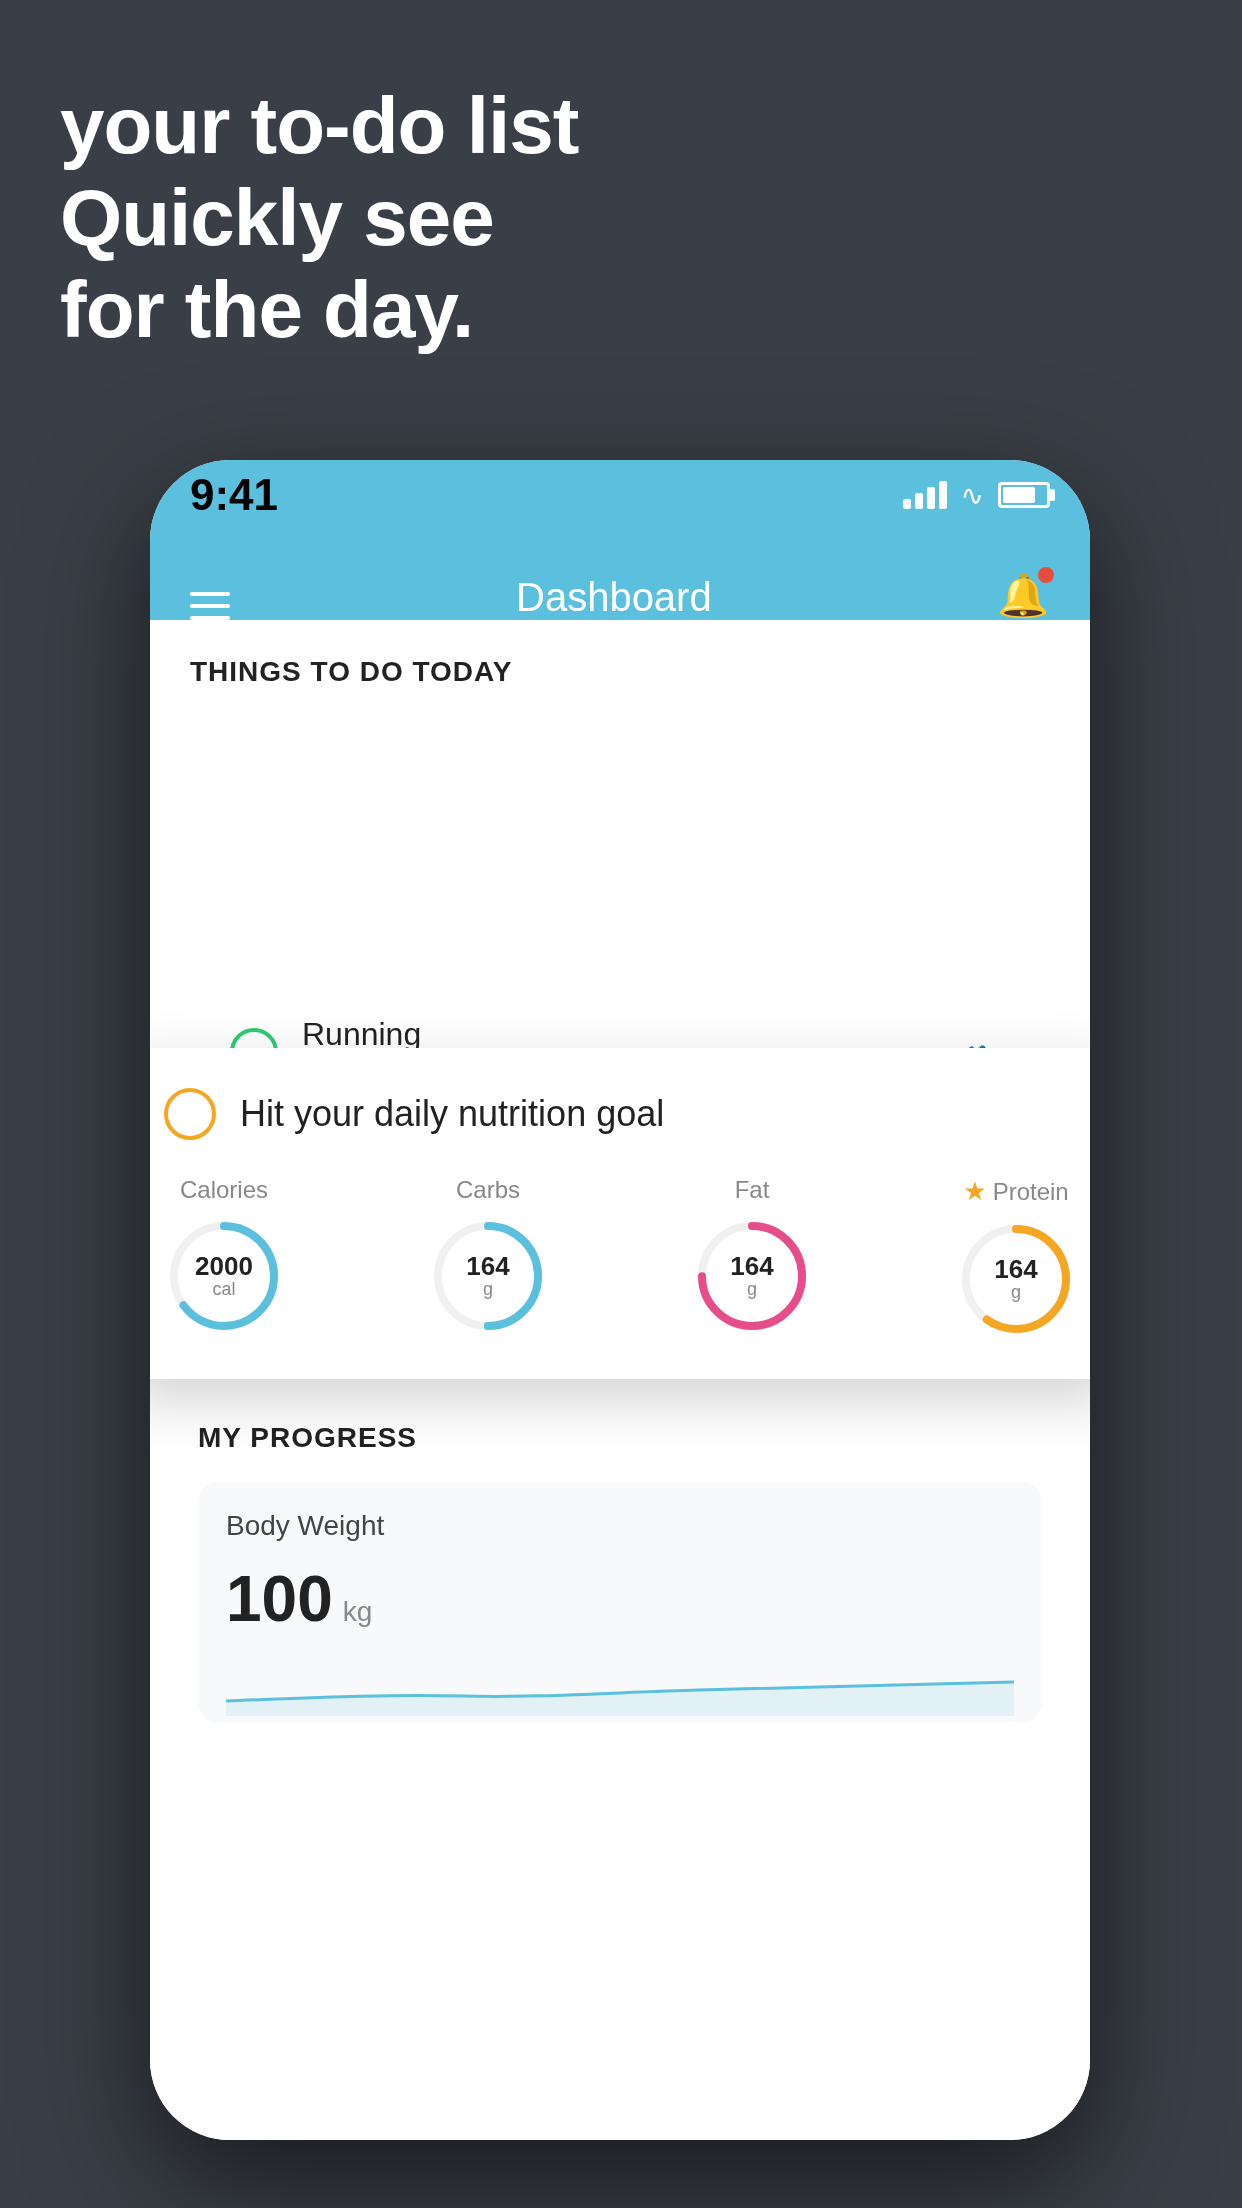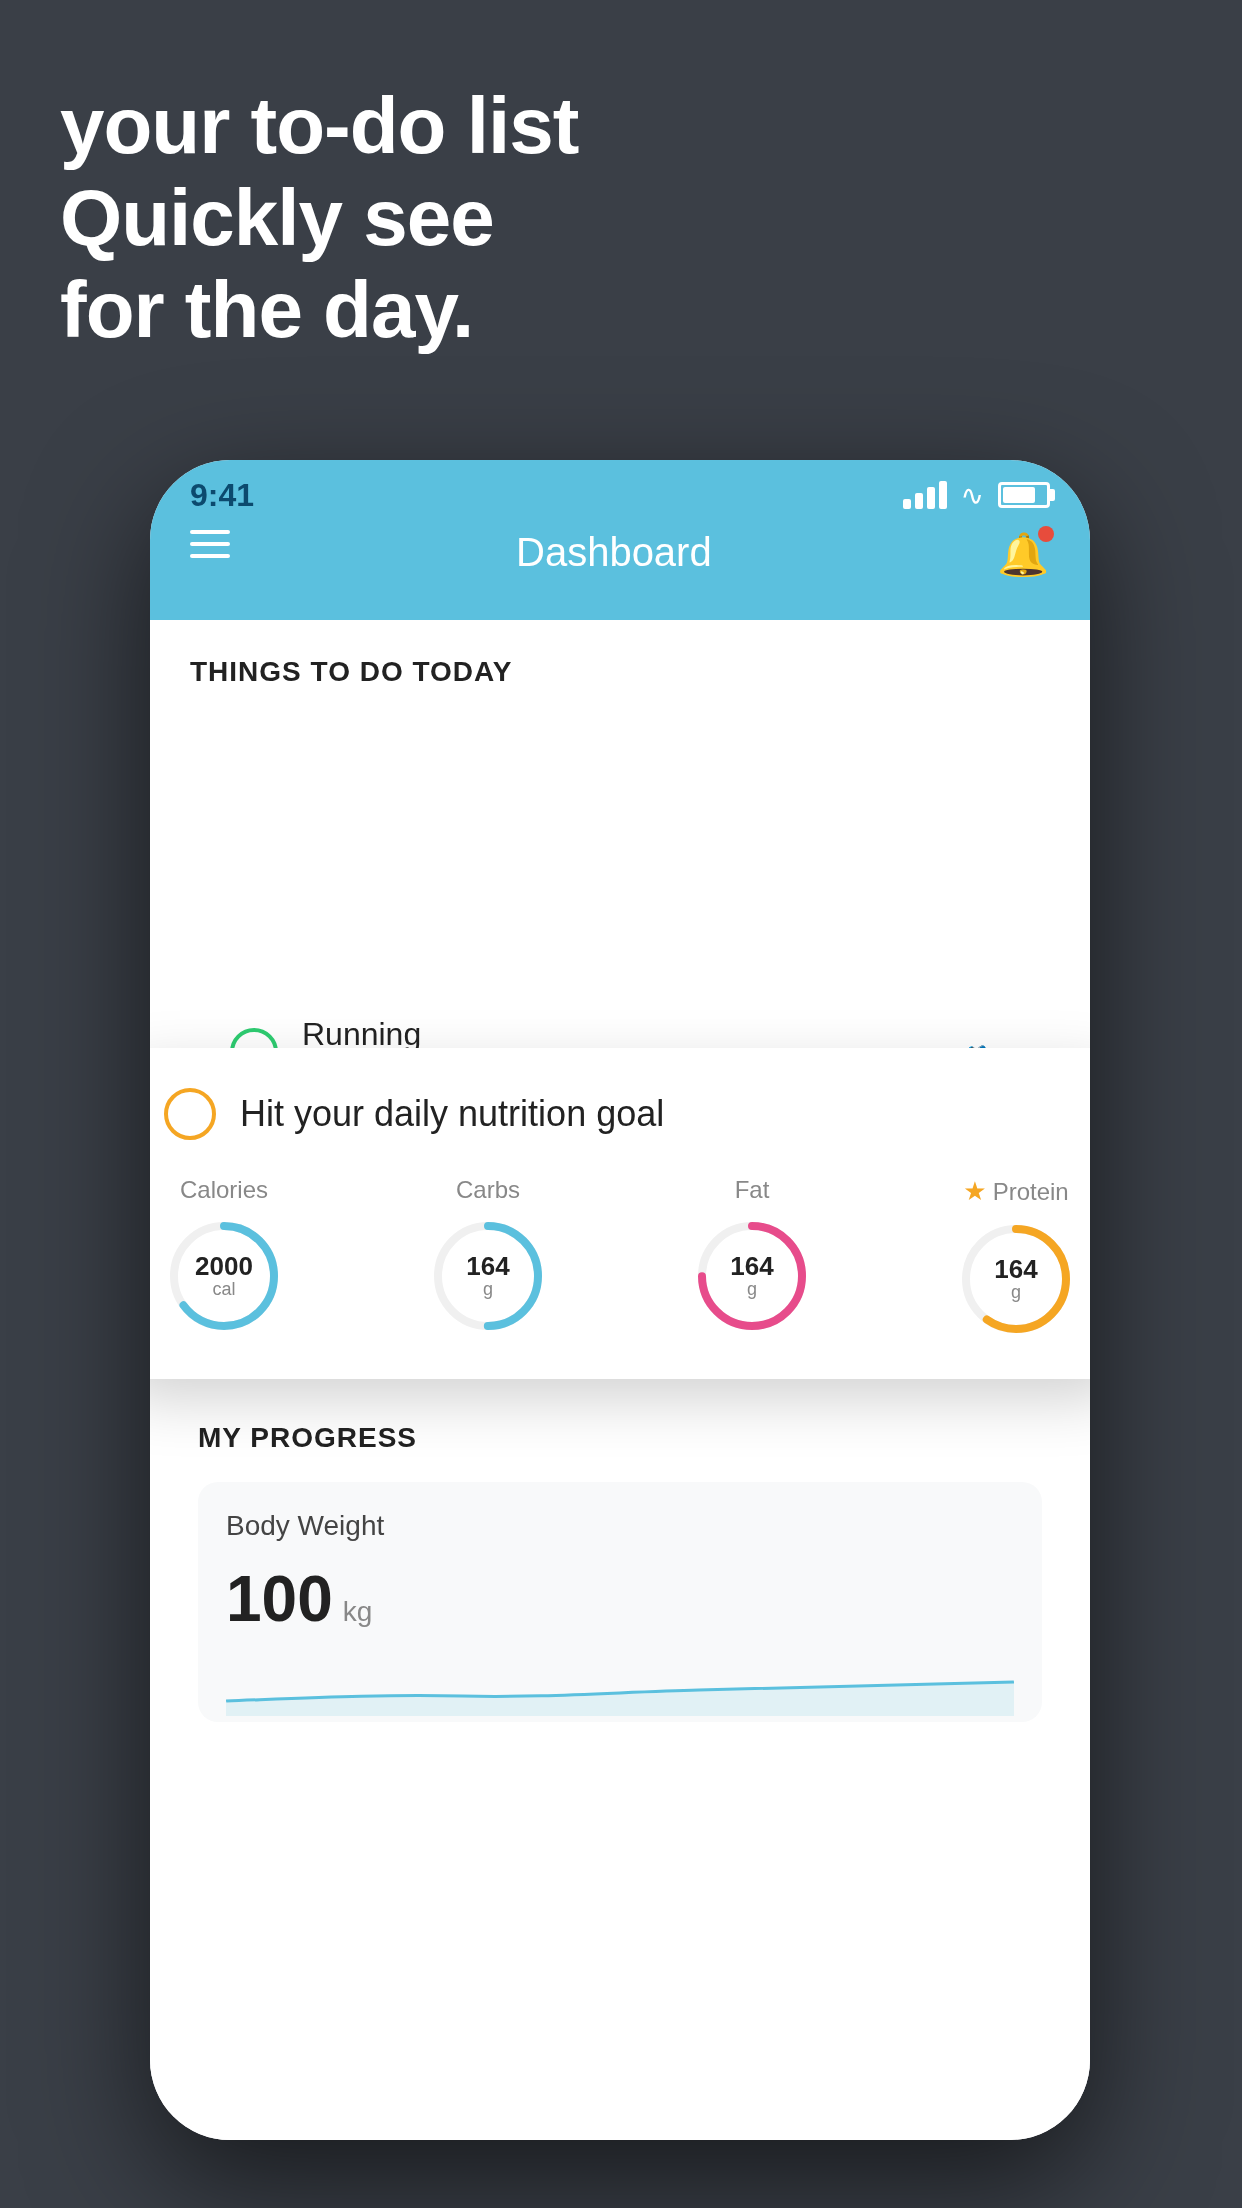--- a/index.html
+++ b/index.html
@@ -41,22 +41,22 @@
     
     .status-bar {
       background: #5bc0de;
       height: 70px;
       display: flex;
       align-items: center;
       justify-content: space-between;
       padding: 0 40px;
     }
     .status-time {
-      color: #0c4a6e;
-      font-size: 32px;
+      color: #000000;
+      font-size: 44px;
       font-weight: 600;
     }
     .status-icons {
       display: flex;
       align-items: center;
       gap: 14px;
     }
     .signal-bars {
       display: flex;
       align-items: flex-end;
@@ -97,21 +97,21 @@
       height: 100%;
       width: 75%;
       border-radius: 2px;
     }
 
     
     .nav-bar {
       background: #5bc0de;
       height: 90px;
       display: flex;
-      align-items: flex-start;
+      align-items: flex-end;
       justify-content: space-between;
       padding: 0 40px;
     }
     .menu-icon {
       display: flex;
       flex-direction: column;
       gap: 8px;
       cursor: pointer;
     }
     .menu-line {

